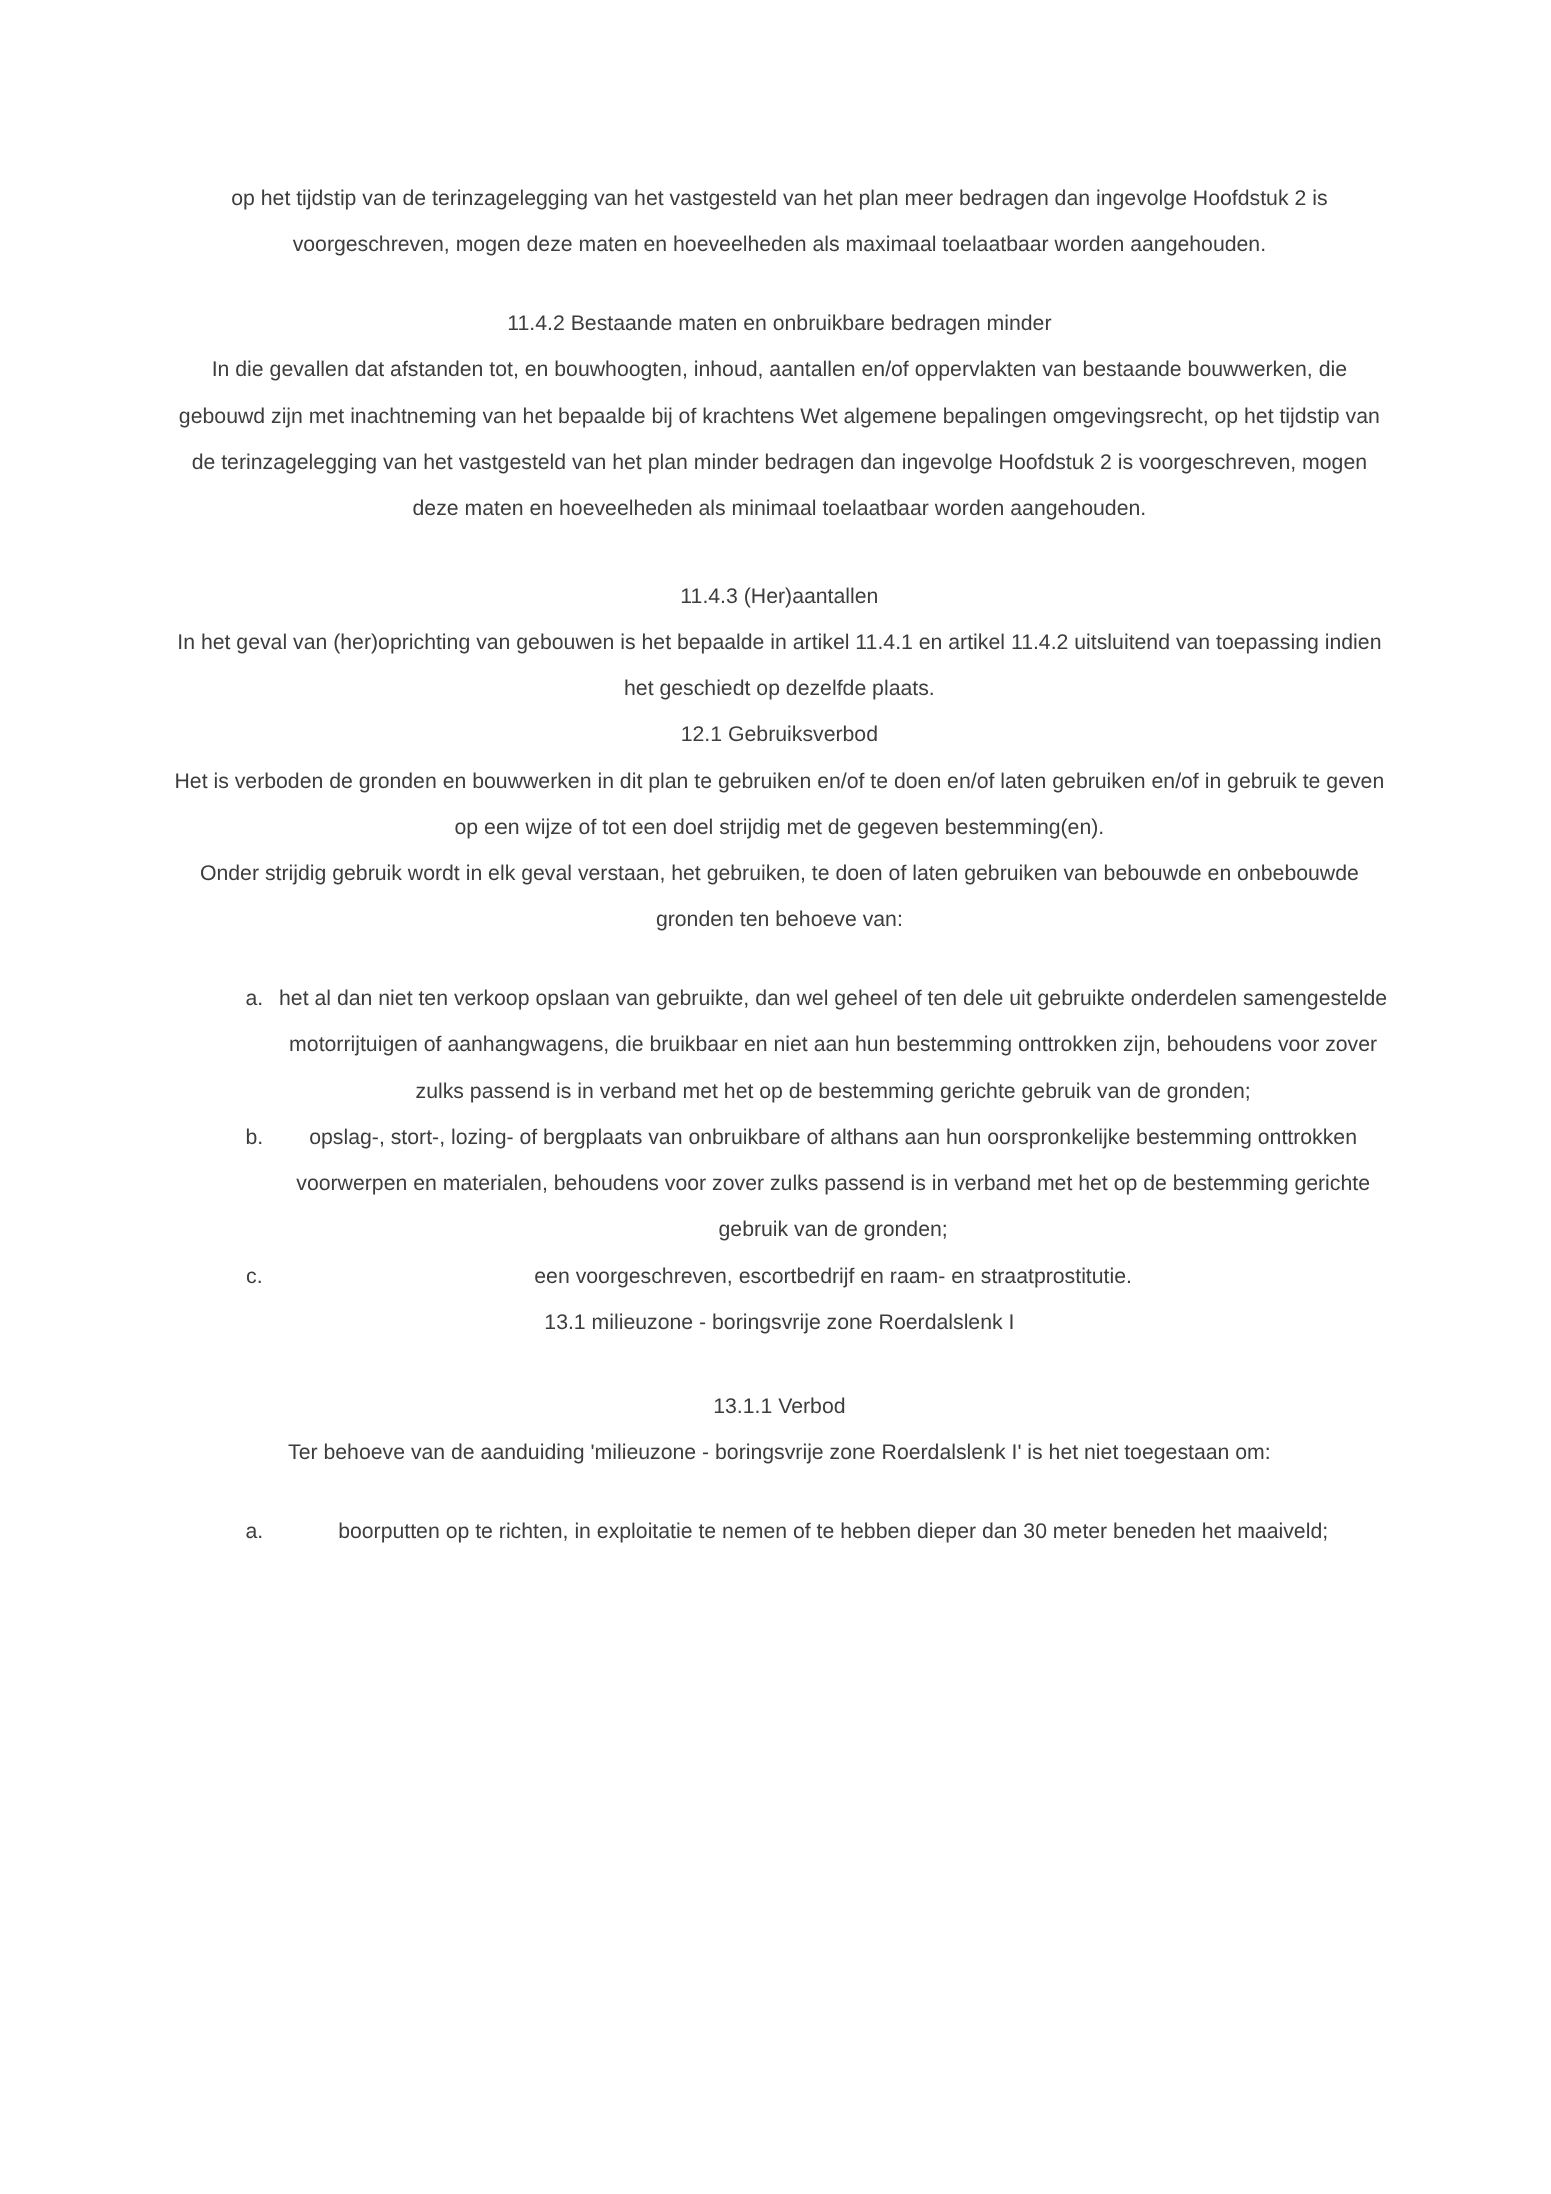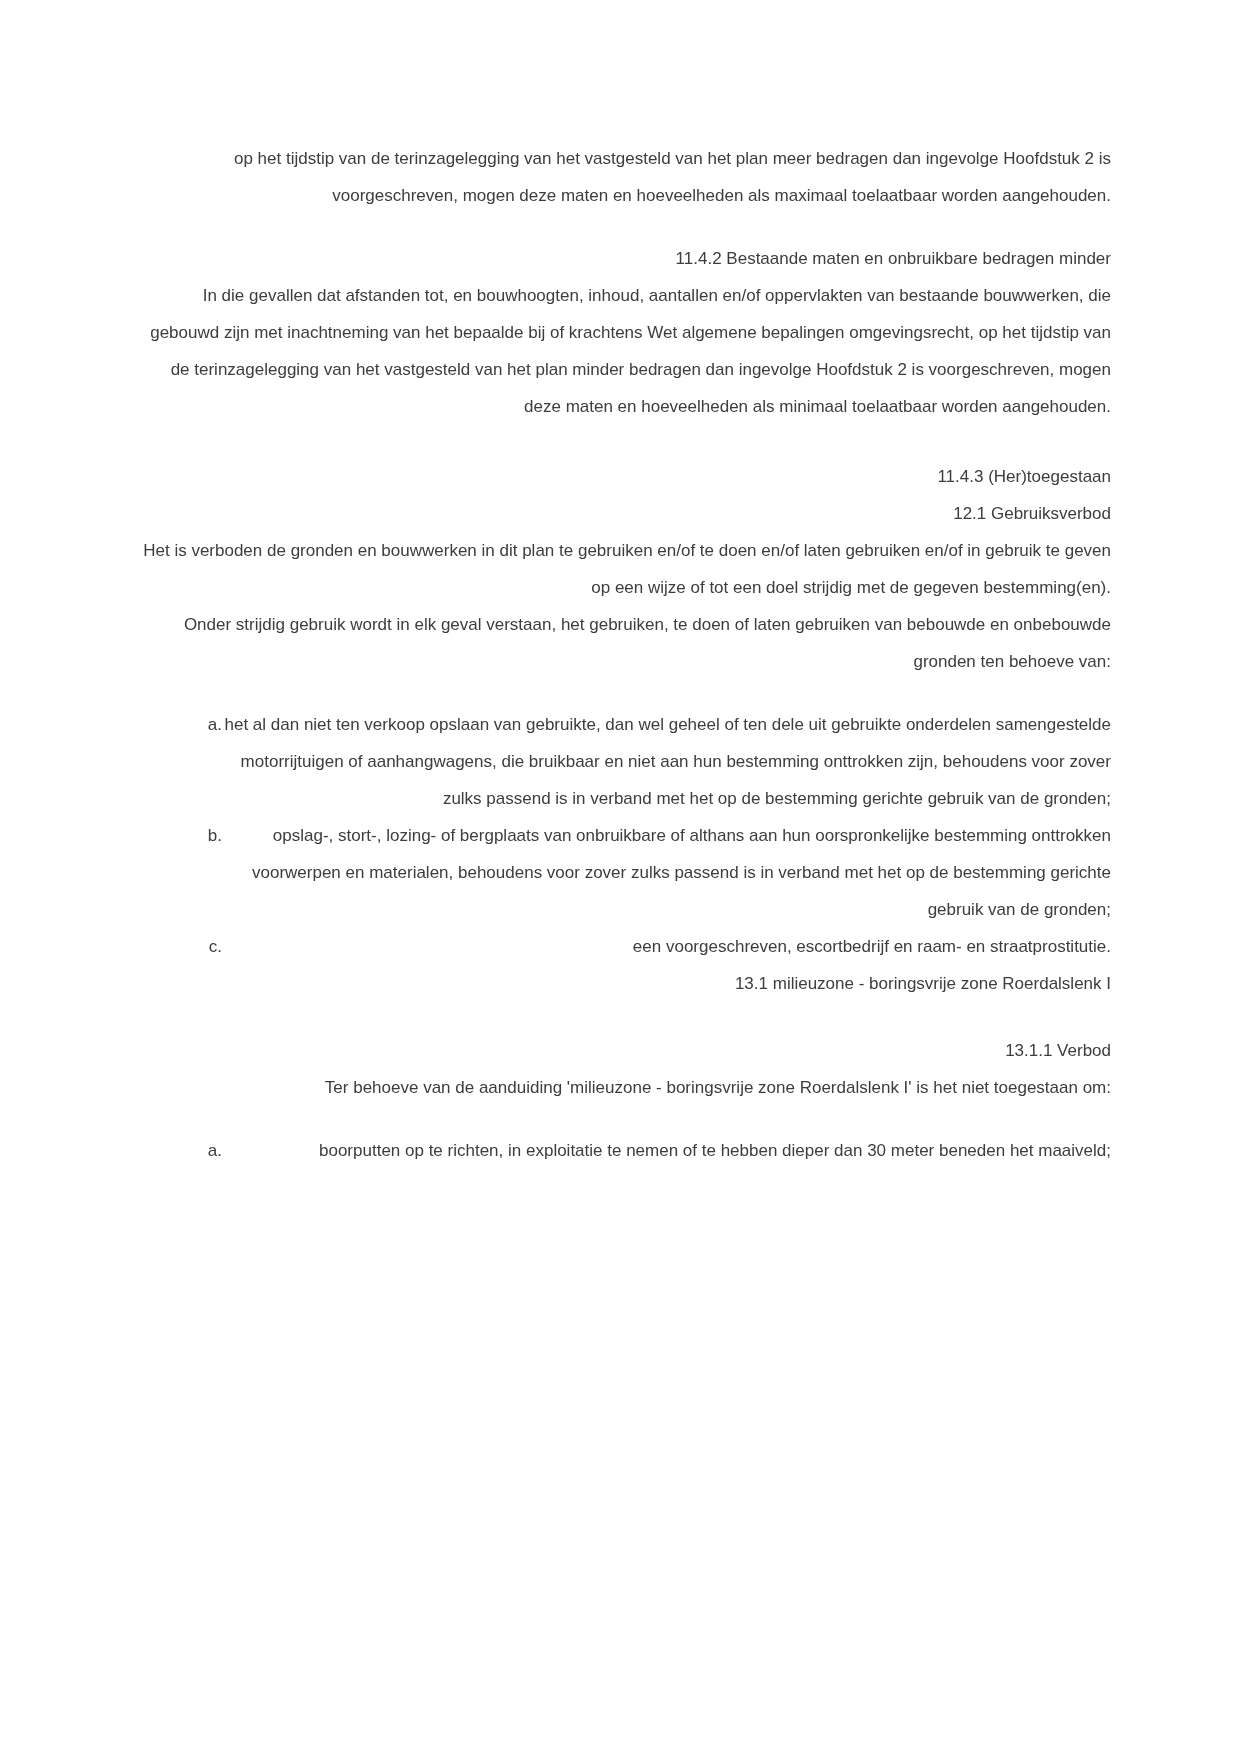--- a/index.html
+++ b/index.html
@@ -12,21 +12,21 @@
     width: 1241px;
     height: 1656px;
     background: #ffffff;
     box-sizing: border-box;
     padding: 140px 130px 0 136px;
     overflow: hidden;
     font-family: "Liberation Sans", "DejaVu Sans", sans-serif;
     font-size: 17px;
     line-height: 37px;
     color: #3d3d3d;
-    text-align: right;
+    text-align: center;
   }
   .page p { margin: 0; }
   .heading { font-weight: normal; }
 
   
   .mt-sm  { margin-top: 26px; }
   .mt-md  { margin-top: 33px; }
   .mt-md2 { margin-top: 36px; }
   .mt-lg  { margin-top: 62px; }
   .mt-sec { margin-top: 30px; }
@@ -50,21 +50,22 @@
 <div class="page">
 
   <p>op het tijdstip van de terinzagelegging van het vastgesteld van het plan meer bedragen dan ingevolge Hoofdstuk 2 is voorgeschreven, mogen deze maten en hoeveelheden als maximaal toelaatbaar worden aangehouden.</p>
 
   <div class="mt-sm">
     <p class="heading">11.4.2 Bestaande maten en onbruikbare bedragen minder</p>
     <p>In die gevallen dat afstanden tot, en bouwhoogten, inhoud, aantallen en/of oppervlakten van bestaande bouwwerken, die gebouwd zijn met inachtneming van het bepaalde bij of krachtens Wet algemene bepalingen omgevingsrecht, op het tijdstip van de terinzagelegging van het vastgesteld van het plan minder bedragen dan ingevolge Hoofdstuk 2 is voorgeschreven, mogen deze maten en hoeveelheden als minimaal toelaatbaar worden aangehouden.</p>
   </div>
 
   <div class="mt-md">
-    <p class="heading">11.4.3 (Her)toegestaan</p>
+    <p class="heading">11.4.3 (Her)aantallen</p>
+    <p>In het geval van (her)oprichting van gebouwen is het bepaalde in artikel 11.4.1 en artikel 11.4.2 uitsluitend van toepassing indien het geschiedt op dezelfde plaats.</p>
   </div>
 
   <p class="heading mt-lg">12.1 Gebruiksverbod</p>
 
   <p class="mt-md">Het is verboden de gronden en bouwwerken in dit plan te gebruiken en/of te doen en/of laten gebruiken en/of in gebruik te geven op een wijze of tot een doel strijdig met de gegeven bestemming(en).</p>
 
 
   <p class="mt-md2">Onder strijdig gebruik wordt in elk geval verstaan, het gebruiken, te doen of laten gebruiken van bebouwde en onbebouwde gronden ten behoeve van:</p>
 
   <div class="doc-list">

